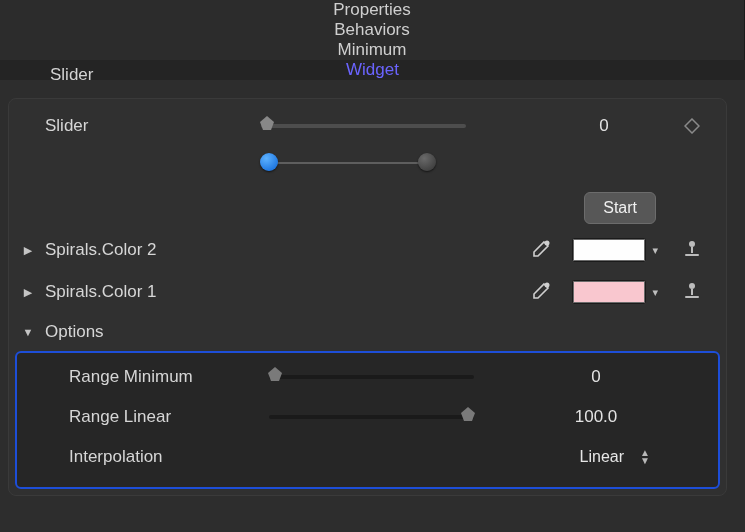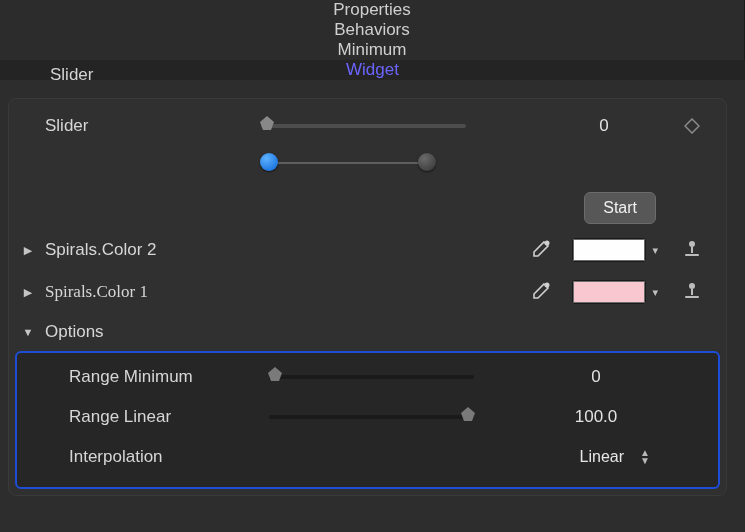--- a/index.html
+++ b/index.html
@@ -247,21 +247,21 @@
               <rect x="4" y="17" width="14" height="2" rx="1" fill="#bcbcbc"></rect>
             </svg>
         </span>
       </div>
     </div>
 
     <div class="row">
       <div class="disc-col">
           <span class="tri-right"></span>
         </div>
-      <div class="label-col" style="flex:0 0 250px;font-family:Liberation Serif, serif;">Spirals.Color 1</div>
+      <div class="label-col" style="flex:0 0 250px;">Spirals.Color 1</div>
       <div class="control-col" style="justify-content:flex-end; gap:14px; padding-right:6px;">
         <span class="eyedrop">
           <svg width="22" height="22" viewBox="0 0 22 22">
               <path d="M15 3 L19 7 L9 17 L5 17 L5 13 Z" fill="none" stroke="#cfcfcf" stroke-width="1.6"></path>
               <circle cx="18" cy="4" r="2.5" fill="#cfcfcf"></circle>
             </svg>
         </span>
         <span class="swatch-box">
           <span class="swatch pink"></span>
           <span class="sw-chevron">▾</span>

